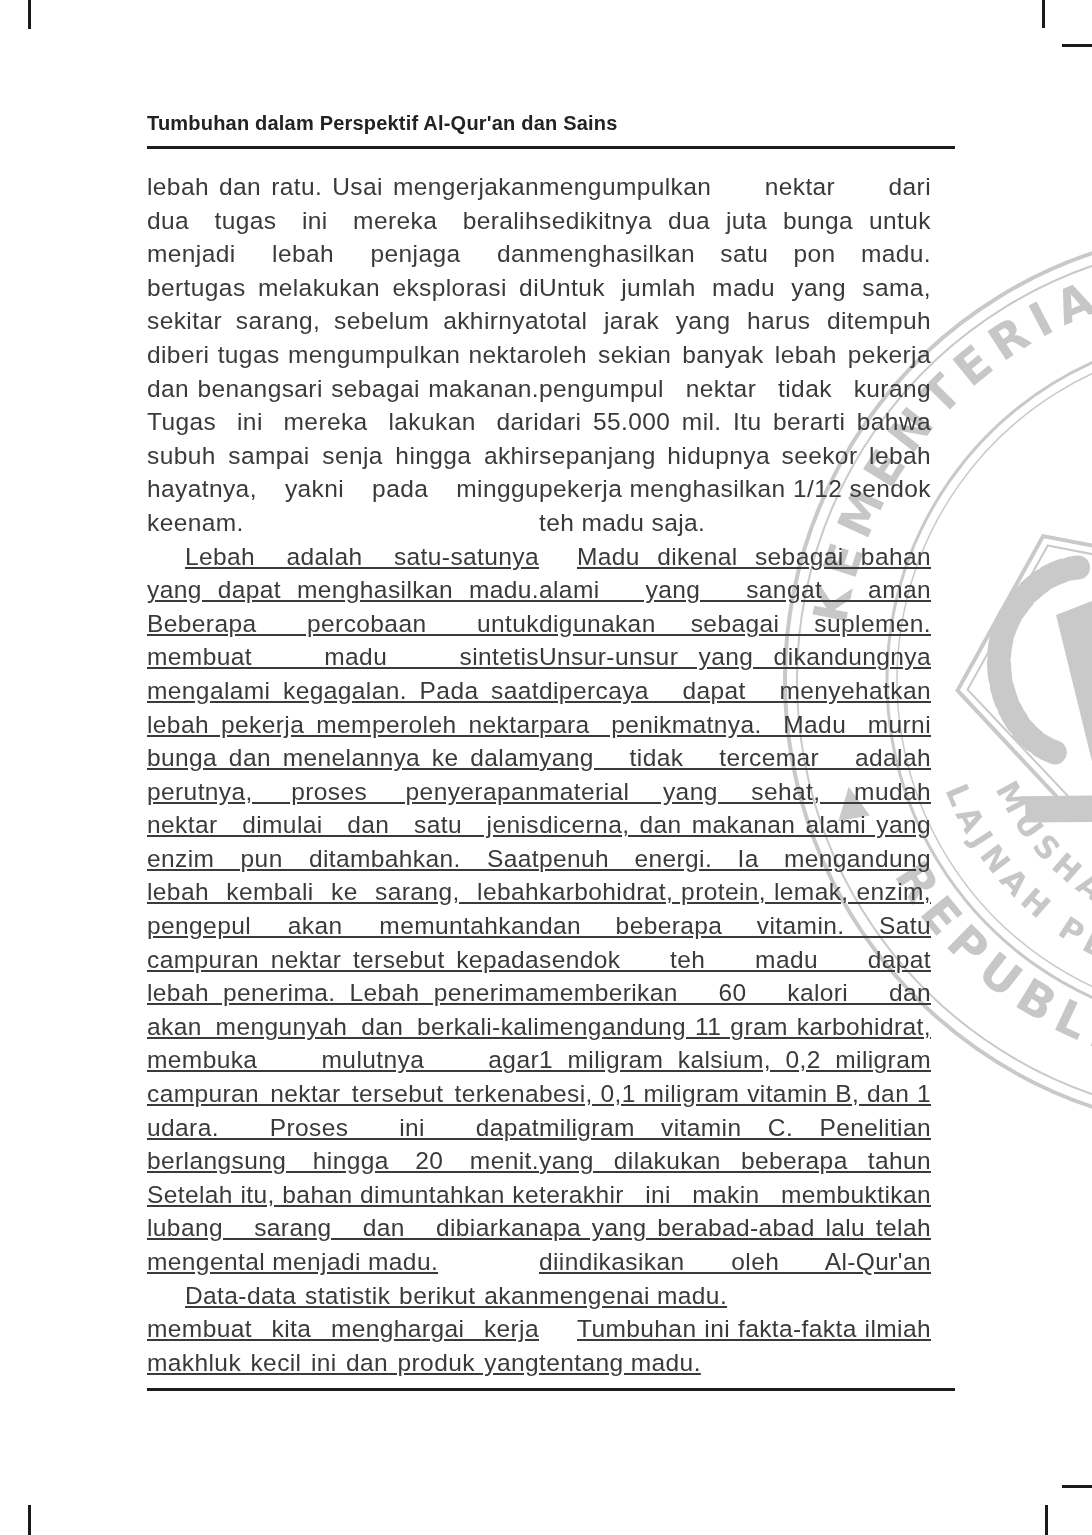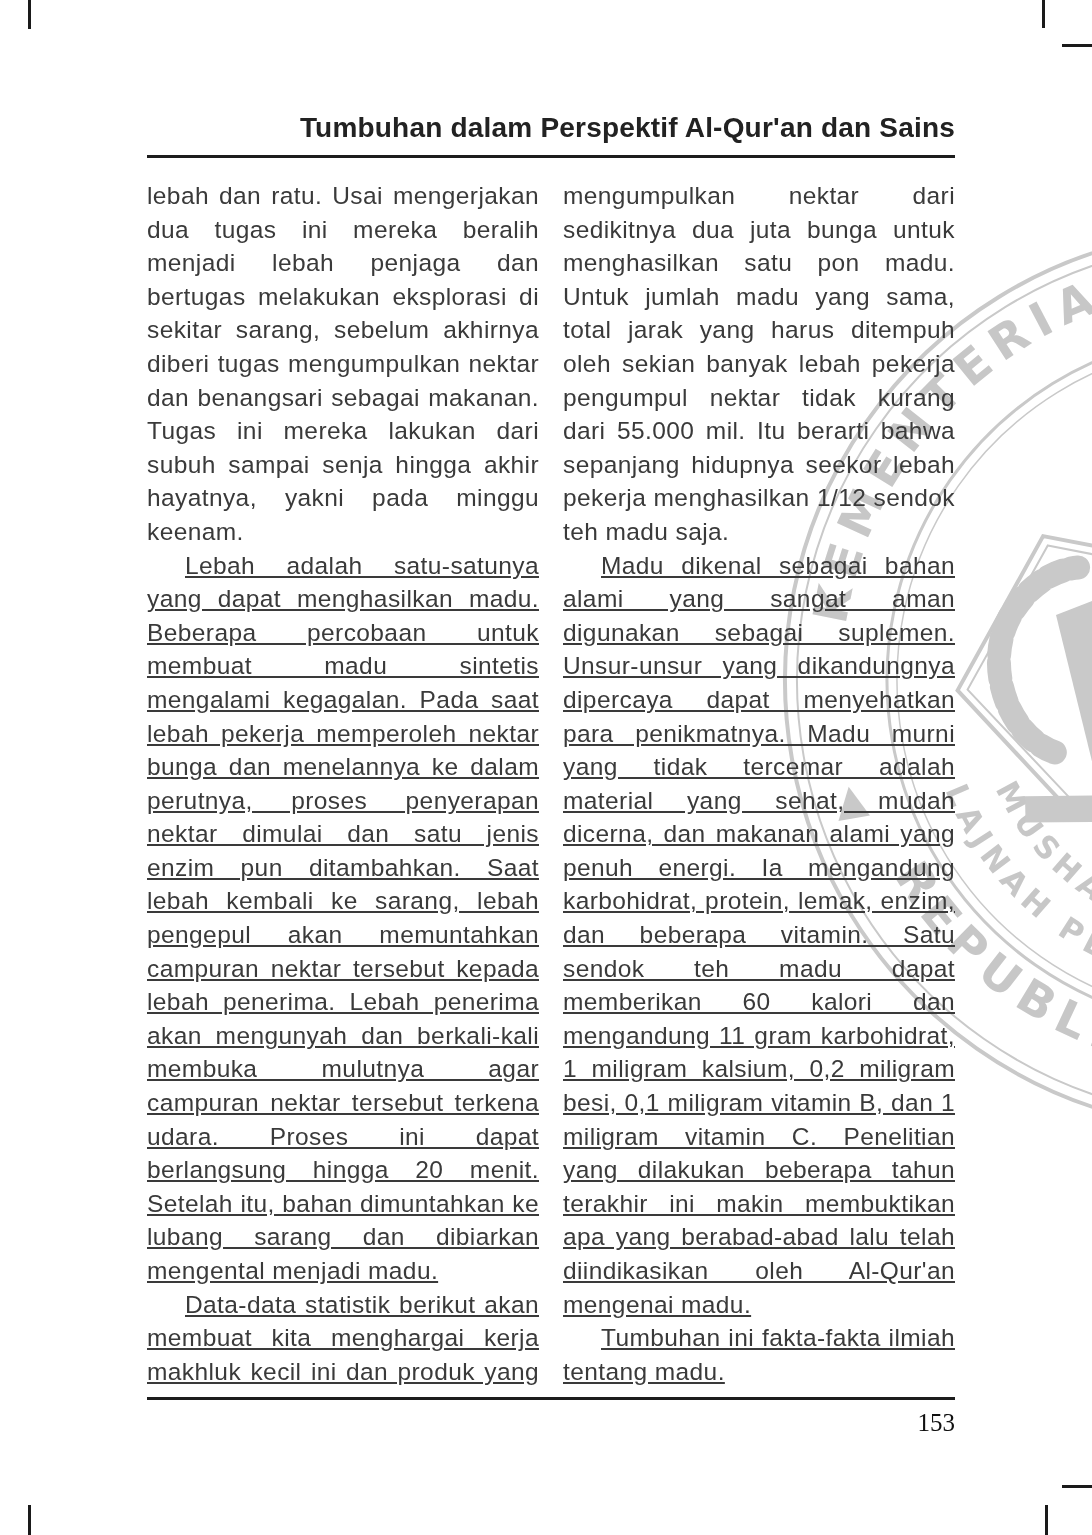--- a/index.html
+++ b/index.html
@@ -26,33 +26,31 @@
   .crop-tr-h { left:1062px;top:44px;    width:30px; height:3px;  }
   .crop-bl-v { left:28px;  top:1505px;  width:3px;  height:30px; }
   .crop-br-h { left:1062px;top:1485px;  width:30px; height:3px;  }
   .crop-br-v { left:1045px;top:1505px;  width:3px;  height:30px; }
   
   .content {
     position:absolute; left:147px; top:0; width:808px; z-index:1;
   }
   .running-head {
     margin-top:112px;
-    text-align:right;
-    font-size:28px;
+    font-size:20px;
     font-weight:600;
     color:#222222;
     letter-spacing:0.2px;
   }
   .head-rule { margin-top:11px; height:3px; background:#1d1d1d; }
   .body-cols {
     margin-top:21px;
     height:1210px;
     overflow:hidden;
     display:flex;
-    gap:24px;
   }
   .col { width:392px; flex:none; }
   .para {
     margin:0;
     font-size:24.5px;
     line-height:33.6px;
     letter-spacing:0.4px;
     color:#3a3a3a;
     text-align:justify;
     hyphens:none;
@@ -132,16 +130,15 @@
           <p class="para indent">Madu dikenal sebagai bahan alami yang sangat aman digunakan sebagai suplemen. Unsur-unsur yang dikandungnya dipercaya dapat menyehatkan para penikmatnya. Madu murni yang tidak tercemar adalah material yang sehat, mudah dicerna, dan makanan alami yang penuh energi. Ia mengandung karbohidrat, protein, lemak, enzim, dan beberapa vitamin. Satu sendok teh madu dapat memberikan 60 kalori dan mengandung 11 gram karbohidrat, 1 miligram kalsium, 0,2 miligram besi, 0,1 miligram vitamin B, dan 1 miligram vitamin C. Penelitian yang dilakukan beberapa tahun terakhir ini makin membuktikan apa yang berabad-abad lalu telah diindikasikan oleh Al-Qur'an mengenai madu.</p>
           <p class="para indent">Tumbuhan ini fakta-fakta ilmiah tentang madu.</p>
           <p class="para numbered">
             <span class="num">1.</span>
             <span class="ntext">Madu memiliki kandungan antijamur dan antibakteri. Madu</span>
           </p>
         </div>
     </div>
 
     <div class="foot-rule"></div>
-    <div class="page-number">153</div>
   </div>
 
 </div>
 
 </body></html>

